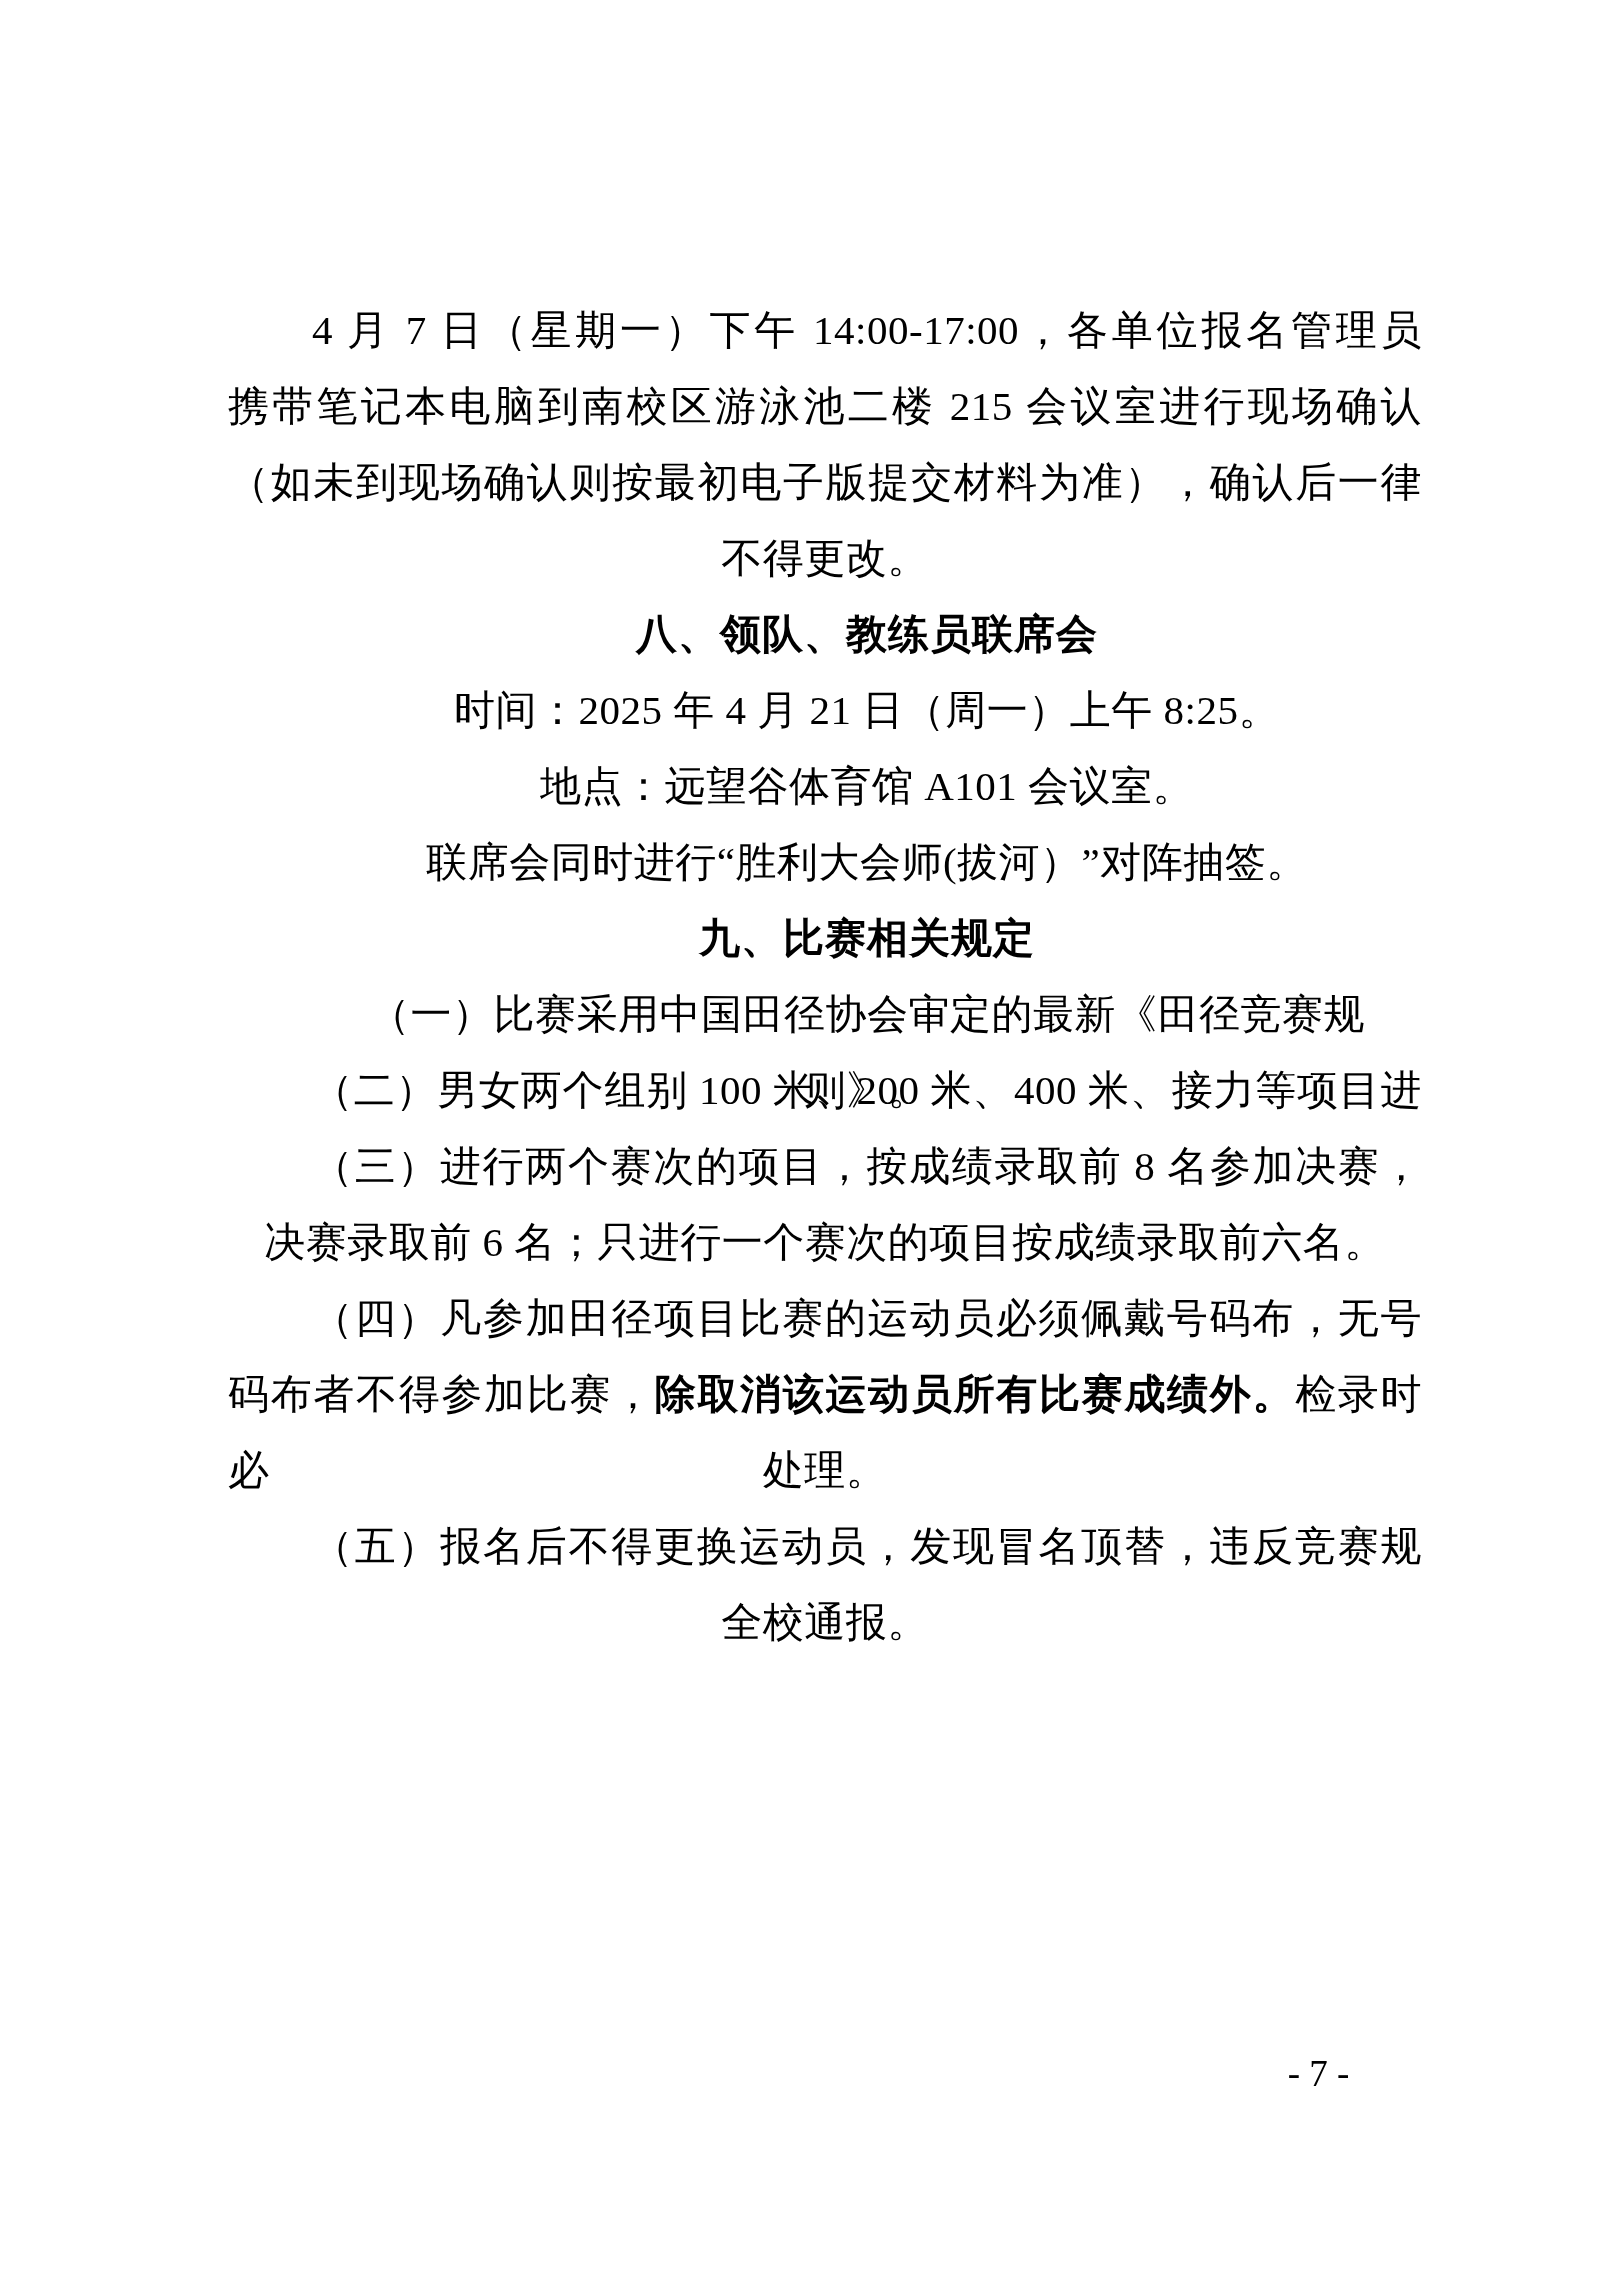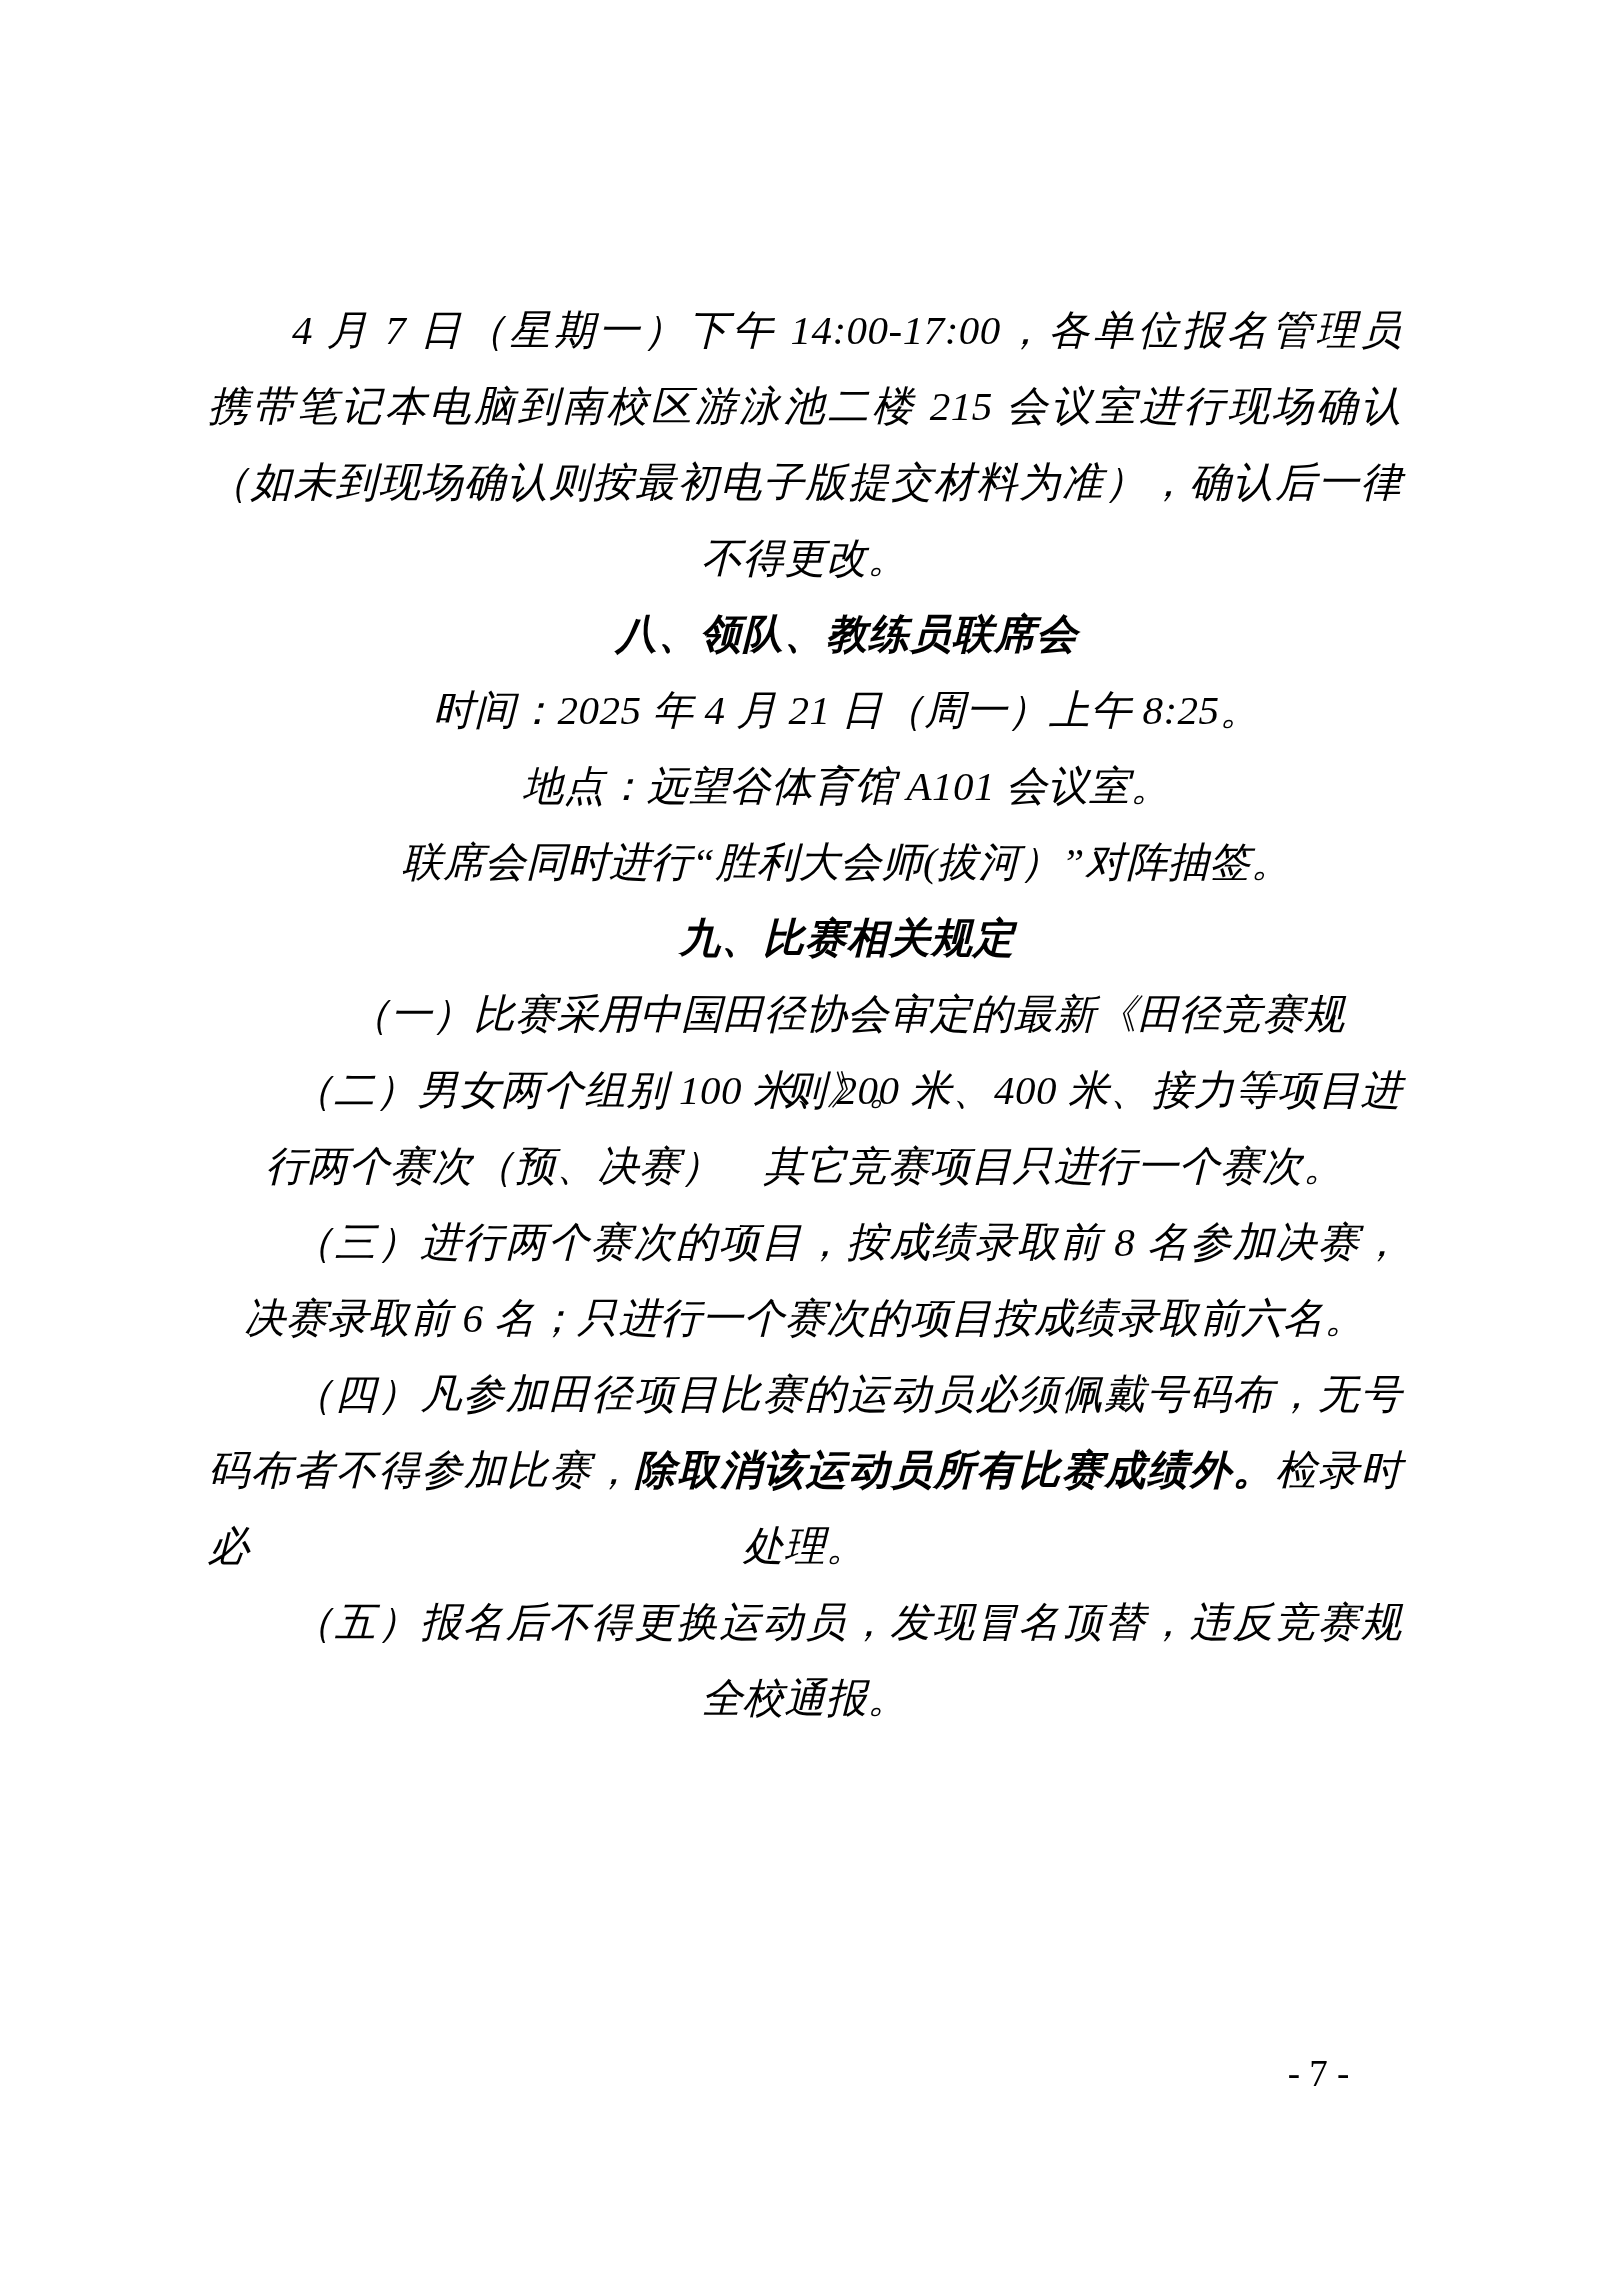--- a/index.html
+++ b/index.html
@@ -7,24 +7,23 @@
     position: relative;
     width: 1621px;
     height: 2293px;
     background: #ffffff;
     overflow: hidden;
     font-family: "Liberation Serif", "DejaVu Serif", serif;
     color: #000000;
   }
   .content {
     position: absolute;
-    left: 208px;
+    left: 228px;
     top: 292px;
     width: 1194px;
-    font-style: italic;
   }
   .line {
     height: 76px;
     line-height: 76px;
     font-size: 41px;
     letter-spacing: 0.5px;
     white-space: normal;
     text-align: center;
   }
   .line.justify {
@@ -63,21 +62,20 @@
       <div class="line justify"><span>携带笔记本电脑到南校区游泳池二楼 215 会议室进行现场确认</span></div>
       <div class="line justify"><span>（如未到现场确认则按最初电子版提交材料为准），确认后一律</span></div>
       <div class="line"><span>不得更改。</span></div>
       <div class="line heading indent"><span>八、领队、教练员联席会</span></div>
       <div class="line indent"><span>时间：2025 年 4 月 21 日（周一）上午 8:25。</span></div>
       <div class="line indent"><span>地点：远望谷体育馆 A101 会议室。</span></div>
       <div class="line indent"><span>联席会同时进行“胜利大会师(拔河）”对阵抽签。</span></div>
       <div class="line heading indent"><span>九、比赛相关规定</span></div>
       <div class="line indent"><span>（一）比赛采用中国田径协会审定的最新《田径竞赛规则》。</span></div>
       <div class="line indent justify"><span>（二）男女两个组别 100 米、200 米、400 米、接力等项目进</span></div>
-      <div class="line"><span>行两个赛次（预、决赛）　其它竞赛项目只进行一个赛次。</span></div>
       <div class="line indent justify"><span>（三）进行两个赛次的项目，按成绩录取前 8 名参加决赛，</span></div>
       <div class="line"><span>决赛录取前 6 名；只进行一个赛次的项目按成绩录取前六名。</span></div>
       <div class="line indent justify"><span>（四）凡参加田径项目比赛的运动员必须佩戴号码布，无号</span></div>
       <div class="line justify"><span>码布者不得参加比赛，</span><span class="bold">除取消该运动员所有比赛成绩外。</span><span>检录时必</span></div>
       <div class="line"><span>处理。</span></div>
       <div class="line indent justify"><span>（五）报名后不得更换运动员，发现冒名顶替，违反竞赛规</span></div>
       <div class="line"><span>全校通报。</span></div>
     </div>
   <div class="page-number">- 7 -</div>
 </div>

